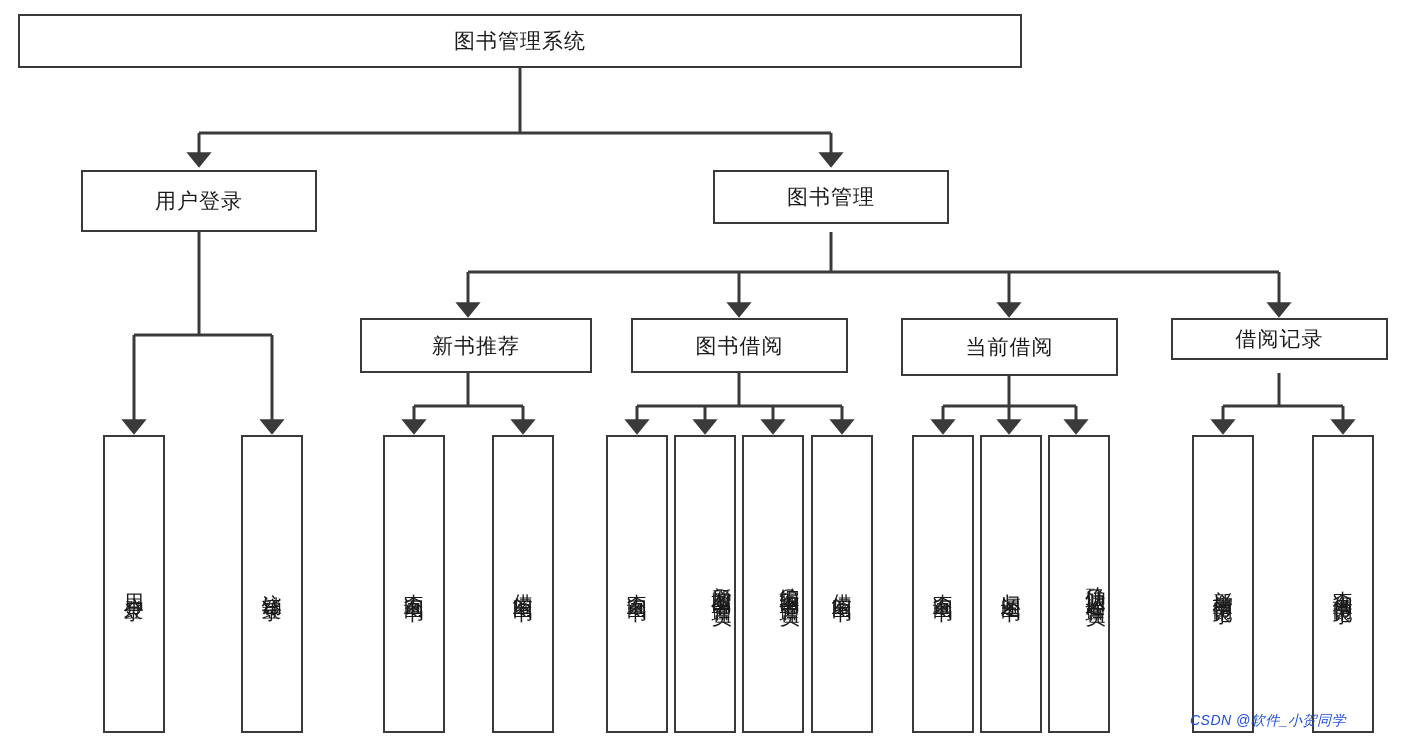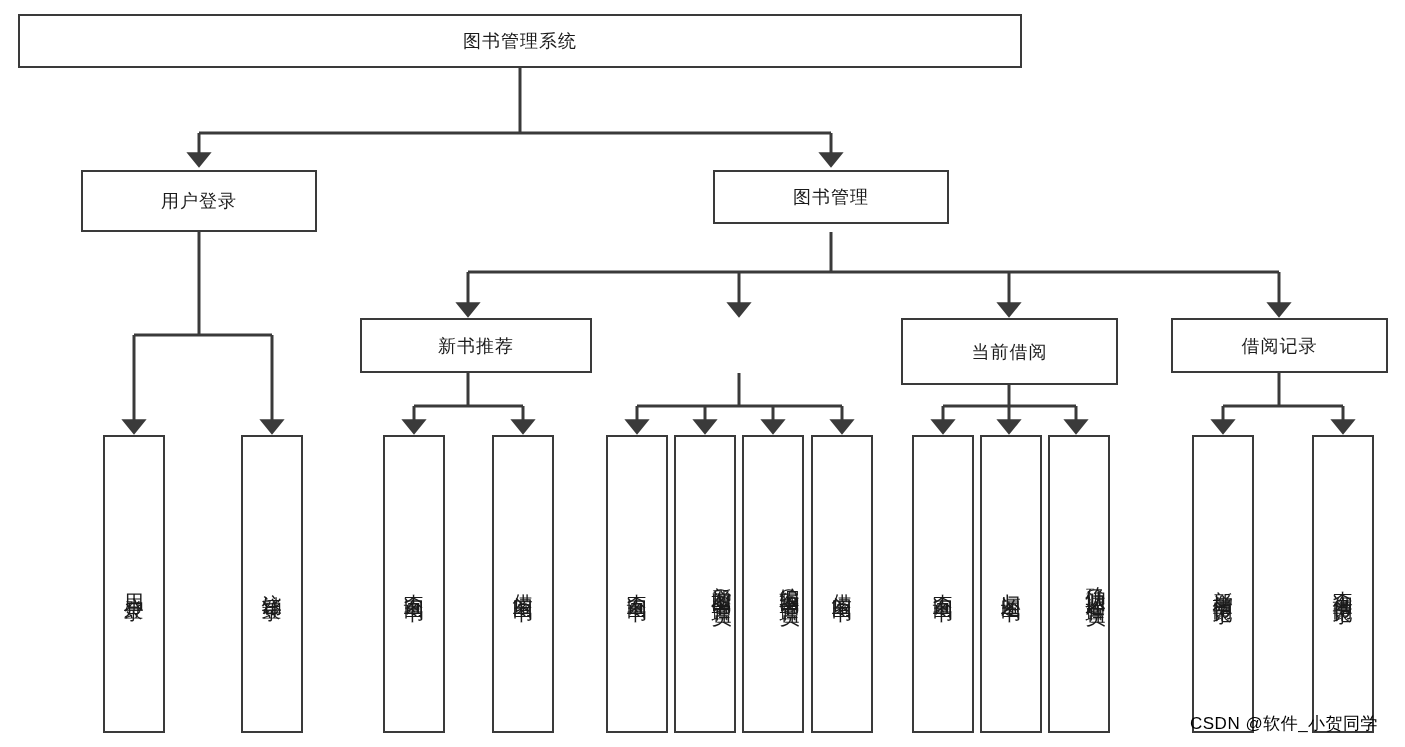--- a/index.html
+++ b/index.html
@@ -30,21 +30,21 @@
     position: absolute;
     box-sizing: border-box;
     background: #ffffff;
     border: 2.4px solid #3a3a3a;
     display: flex;
     align-items: center;
     justify-content: center;
     color: #1a1a1a;
   }
   .node.horiz {
-    font-size: 18px;
+    font-size: 21px;
     letter-spacing: 1px;
   }
   .node.vert {
     writing-mode: vertical-rl;
     text-orientation: upright;
     font-size: 20px;
     line-height: 1.22;
     letter-spacing: 3px;
     padding-top: 4px;
     padding-bottom: 4px;
@@ -56,25 +56,26 @@
   .node.vert.align-top {
     align-items: flex-start;
   }
   .node-label {
     display: block;
   }
   #watermark {
     position: absolute;
     left: 1190px;
     top: 712px;
-    font-size: 17px;
-    color: #000000;
+    font-size: 14px;
+    color: #1d4ed8;
     letter-spacing: 0.5px;
     white-space: nowrap;
     pointer-events: none;
+    font-style: italic;
   }
 </style>
 </head>
 <body>
 
 <div id="diagram-root">
 
   <svg id="connectors" viewBox="0 0 1405 747" xmlns="http://www.w3.org/2000/svg">
     <defs>
       <marker id="arrowhead" markerWidth="9" markerHeight="9" refX="2.6" refY="4.5" orient="auto" markerUnits="strokeWidth">
@@ -132,24 +133,27 @@
   <div class="node horiz" style="left:81px; top:170px; width:236px; height:62px;">
     <span class="node-label">用户登录</span>
   </div>
   <div class="node horiz" style="left:713px; top:170px; width:236px; height:54px;">
     <span class="node-label">图书管理</span>
   </div>
 
   <div class="node horiz" style="left:360px; top:318px; width:232px; height:55px;">
     <span class="node-label">新书推荐</span>
   </div>
-  <div class="node horiz" style="left:901px; top:318px; width:217px; height:67px;">
+  <div class="node horiz" style="left:631px; top:318px; width:217px; height:55px;">
+    <span class="node-label">图书借阅</span>
+  </div>
+  <div class="node horiz" style="left:901px; top:318px; width:217px; height:58px;">
     <span class="node-label">当前借阅</span>
   </div>
-  <div class="node horiz" style="left:1171px; top:318px; width:217px; height:55px;">
+  <div class="node horiz" style="left:1171px; top:318px; width:217px; height:42px;">
     <span class="node-label">借阅记录</span>
   </div>
 
   <div class="node vert align-middle" style="left:103px; top:435px; width:62px; height:298px;">
     <span class="node-label">用户登录</span>
   </div>
   <div class="node vert align-middle" style="left:241px; top:435px; width:62px; height:298px;">
     <span class="node-label">注销登录</span>
   </div>
 

